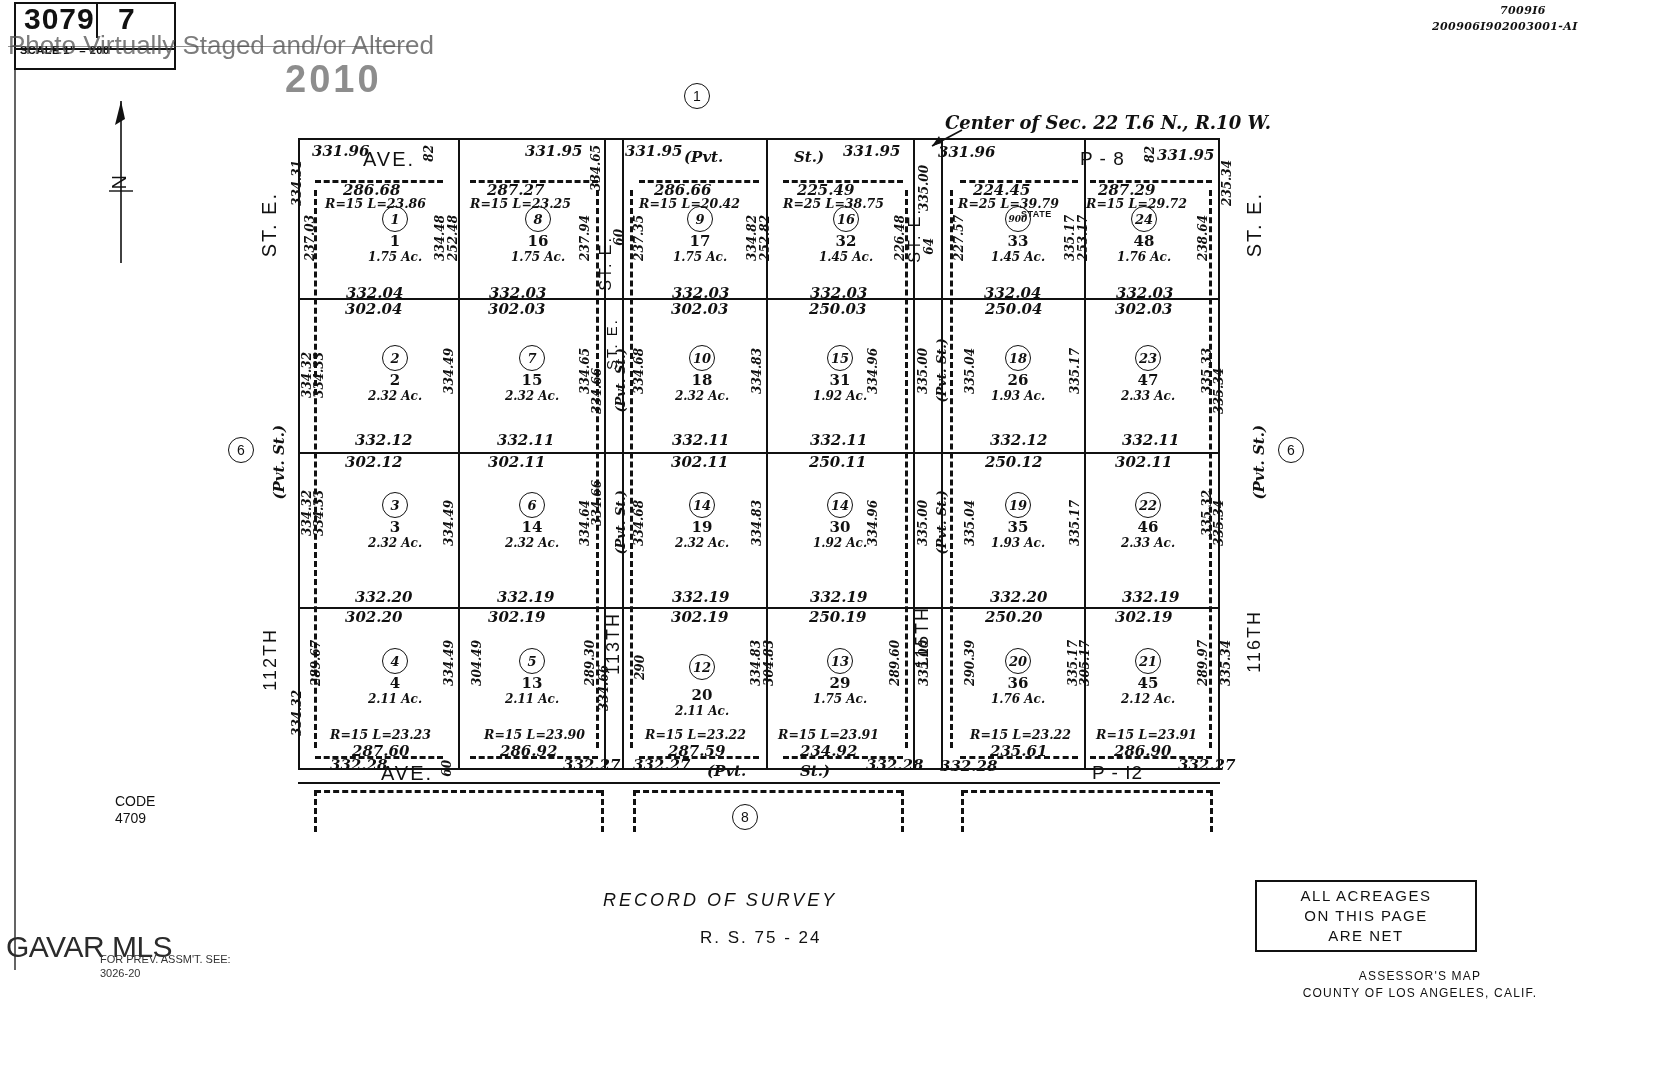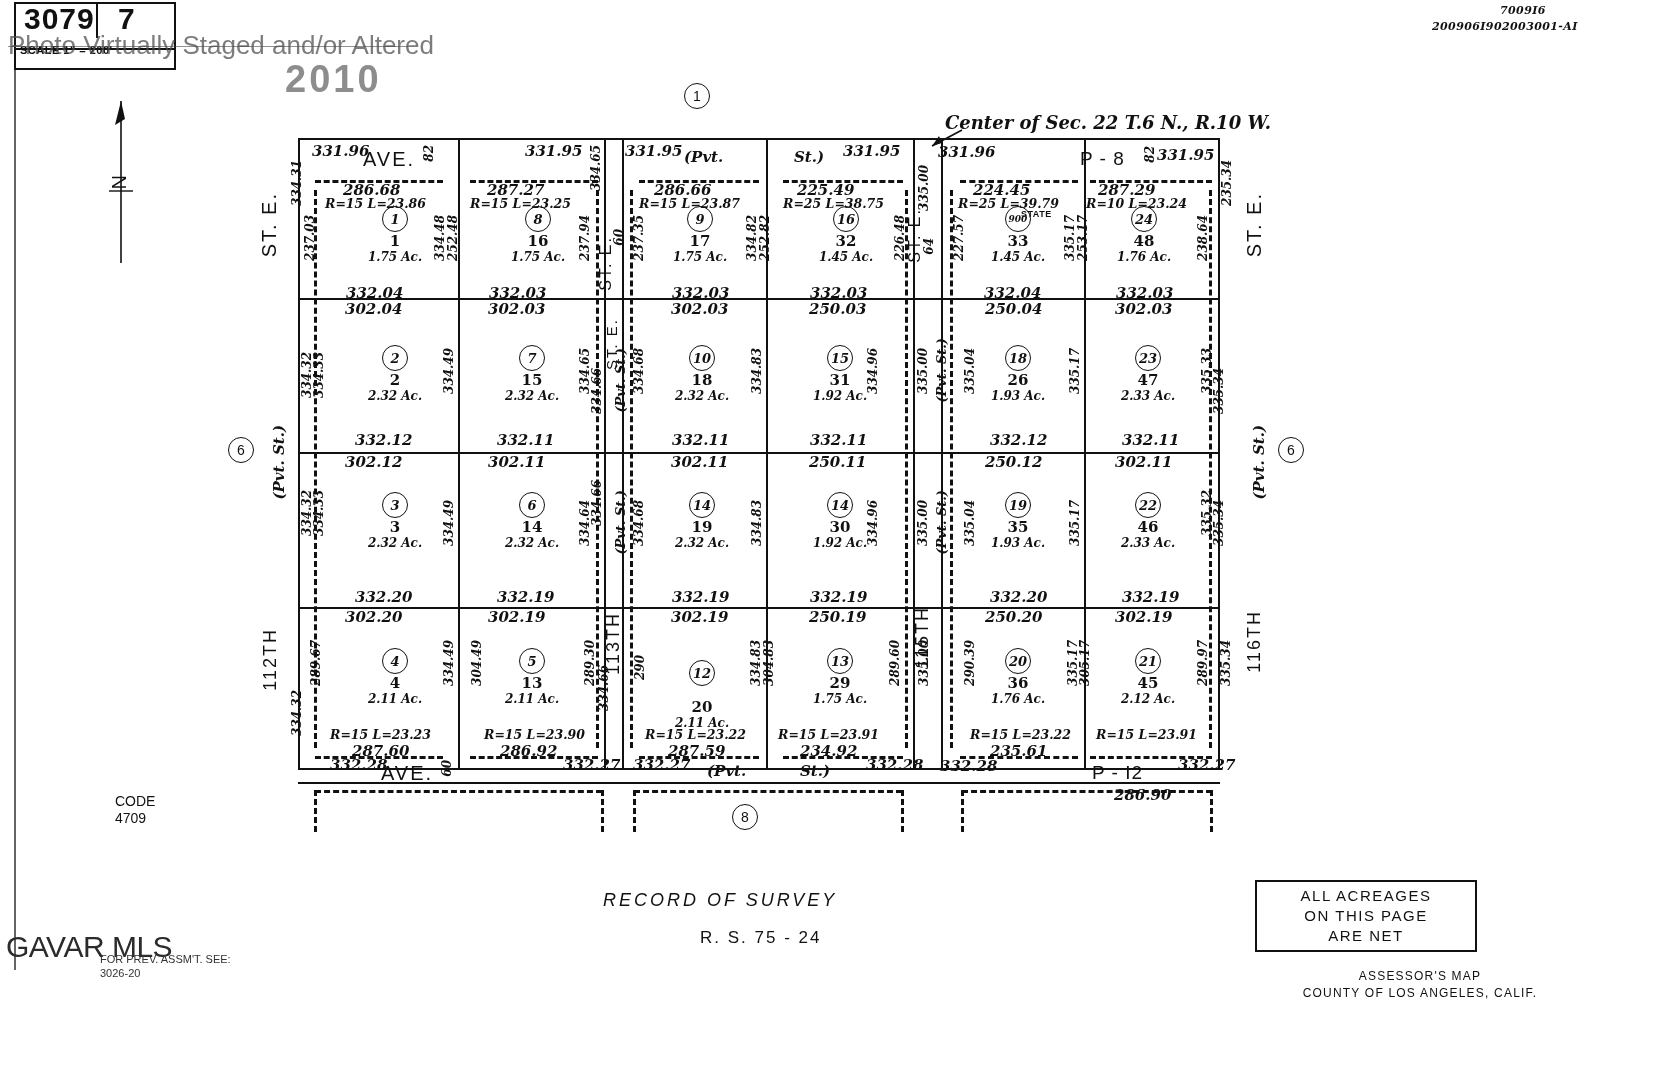--- a/index.html
+++ b/index.html
@@ -180,27 +180,27 @@
 <div class="abs pvt" style="left:684px;top:148px;">(Pvt.</div>
 <div class="abs pvt" style="left:794px;top:148px;">St.)</div>
 <div class="abs bignum" style="left:1080px;top:148px;">P - 8</div>
 <div class="abs dimv vert" style="left:1143px;top:146px;">82</div>
 
 <div class="abs dim" style="left:343px;top:181px;">286.68</div>
 <div class="abs curve" style="left:325px;top:196px;">R=15 L=23.86</div>
 <div class="abs dim" style="left:487px;top:181px;">287.27</div>
 <div class="abs curve" style="left:470px;top:196px;">R=15 L=23.25</div>
 <div class="abs dim" style="left:654px;top:181px;">286.66</div>
-<div class="abs curve" style="left:639px;top:196px;">R=15 L=23.87</div>
+<div class="abs curve" style="left:639px;top:196px;">R=15 L=20.42</div>
 <div class="abs dim" style="left:797px;top:181px;">225.49</div>
 <div class="abs curve" style="left:783px;top:196px;">R=25 L=38.75</div>
 <div class="abs dim" style="left:973px;top:181px;">224.45</div>
 <div class="abs curve" style="left:958px;top:196px;">R=25 L=39.79</div>
 <div class="abs dim" style="left:1098px;top:181px;">287.29</div>
-<div class="abs curve" style="left:1086px;top:196px;">R=10 L=23.24</div>
+<div class="abs curve" style="left:1086px;top:196px;">R=15 L=29.72</div>
 
 <div class="abs" style="left:345px;top:206px;width:100px;text-align:center;">
   <div class="circ" style="margin:0 auto;">
       <span>1</span>
     </div>
   <div class="lotnum">1</div>
   <div class="ac">1.75 Ac.</div>
 </div>
 <div class="abs" style="left:488px;top:206px;width:100px;text-align:center;">
   <div class="circ" style="margin:0 auto;">
@@ -333,21 +333,21 @@
   <div class="ac">2.11 Ac.</div>
 </div>
 <div class="abs" style="left:482px;top:648px;width:100px;text-align:center;">
   <div class="circ" style="margin:0 auto;">
       <span>5</span>
     </div>
   <div class="lotnum">13</div>
   <div class="ac">2.11 Ac.</div>
 </div>
 <div class="abs" style="left:652px;top:648px;width:100px;text-align:center;">
-  <div class="circ" style="margin:12px auto;">
+  <div class="circ" style="margin:6px auto;">
       <span>12</span>
     </div>
   <div class="lotnum">20</div>
   <div class="ac">2.11 Ac.</div>
 </div>
 <div class="abs" style="left:790px;top:648px;width:100px;text-align:center;">
   <div class="circ" style="margin:0 auto;">
       <span>13</span>
     </div>
   <div class="lotnum">29</div>
@@ -411,21 +411,21 @@
 <div class="abs dim" style="left:352px;top:742px;">287.60</div>
 <div class="abs curve" style="left:484px;top:727px;">R=15 L=23.90</div>
 <div class="abs dim" style="left:500px;top:742px;">286.92</div>
 <div class="abs curve" style="left:645px;top:727px;">R=15 L=23.22</div>
 <div class="abs dim" style="left:668px;top:742px;">287.59</div>
 <div class="abs curve" style="left:778px;top:727px;">R=15 L=23.91</div>
 <div class="abs dim" style="left:800px;top:742px;">234.92</div>
 <div class="abs curve" style="left:970px;top:727px;">R=15 L=23.22</div>
 <div class="abs dim" style="left:990px;top:742px;">235.61</div>
 <div class="abs curve" style="left:1096px;top:727px;">R=15 L=23.91</div>
-<div class="abs dim" style="left:1114px;top:742px;margin-top:44px;">286.90</div>
+<div class="abs dim" style="left:1114px;top:742px;">286.90</div>
 
 <div class="abs dim" style="left:330px;top:756px;">332.28</div>
 <div class="abs dim" style="left:563px;top:756px;">332.27</div>
 <div class="abs dim" style="left:633px;top:756px;">332.27</div>
 <div class="abs dim" style="left:866px;top:756px;">332.28</div>
 <div class="abs dim" style="left:940px;top:757px;">332.28</div>
 <div class="abs dim" style="left:1178px;top:756px;">332.27</div>
 
 <div class="abs stname" style="left:381px;top:762px;">AVE.</div>
 <div class="abs dimv vert" style="left:440px;top:760px;">60</div>

